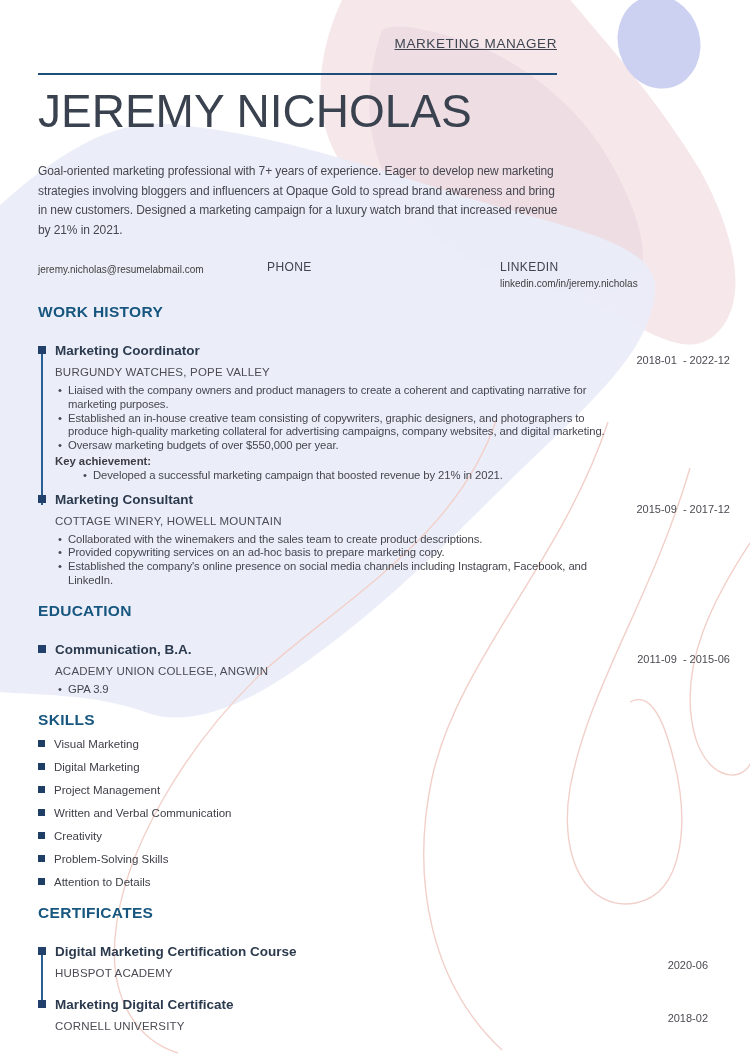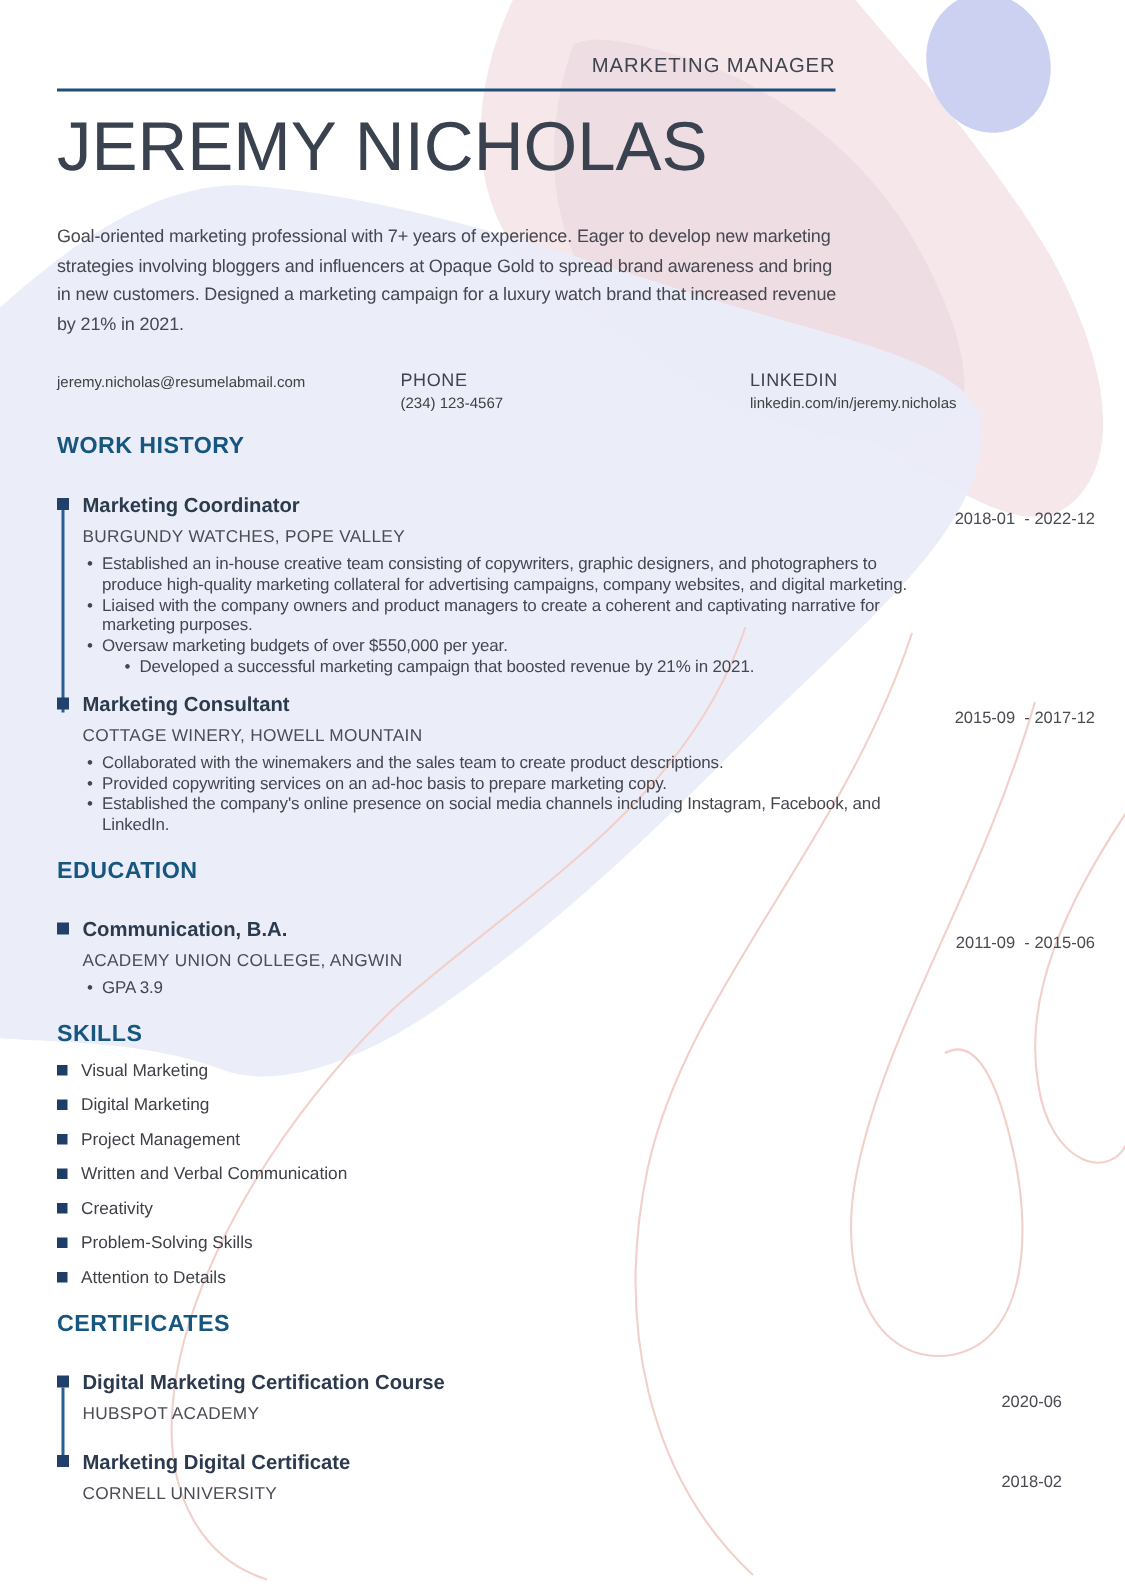--- a/index.html
+++ b/index.html
@@ -8,22 +8,22 @@
     background:#ffffff;
     font-family:"Liberation Sans", sans-serif;
     position:relative; overflow:hidden;
     color:#45464e;
   }
   .bg-svg { position:absolute; left:0; top:0; z-index:0; }
   .page { position:relative; z-index:1; box-sizing:border-box; width:750px; padding:36px 20px 0 38px; }
 
   
   .role-line {
-    width:519px; border-bottom:2px solid #1f4e79; padding-bottom:8px;
-    text-align:right; font-size:13.5px; letter-spacing:.6px; color:#3e4550;
+    width:519px; border-bottom:2px solid #1f4e79; padding-bottom:22px;
+    text-align:right; font-size:13.5px; letter-spacing:.6px; color:#3e4550;text-decoration:underline;
   }
   .name {
     margin-top:13px; font-size:46px; font-weight:normal; color:#3a424f;
     line-height:1; letter-spacing:0; white-space:nowrap;
   }
   .summary {
     margin-top:28px; width:527px; font-size:12px; letter-spacing:-.1px;
     line-height:19.5px; color:#46474f;
   }
 
@@ -86,42 +86,42 @@
   <div class="role-line">MARKETING MANAGER</div>
   <div class="name">JEREMY NICHOLAS</div>
   <div class="summary">Goal-oriented marketing professional with 7+ years of experience. Eager to develop new marketing strategies involving bloggers and influencers at Opaque Gold to spread brand awareness and bring in new customers. Designed a marketing campaign for a luxury watch brand that increased revenue by 21% in 2021.</div>
 
   <div class="contact">
     <div class="contact-col-1">
       <div class="contact-value">jeremy.nicholas@resumelabmail.com</div>
     </div>
     <div class="contact-col-2">
       <div class="contact-label">PHONE</div>
-      <div class="contact-value">(234) 123-4567</div>
     </div>
     <div>
       <div class="contact-label">LINKEDIN</div>
       <div class="contact-value">linkedin.com/in/jeremy.nicholas</div>
     </div>
   </div>
 
   <div class="section-heading">WORK HISTORY</div>
   <div class="entries">
     <div class="tl-line tl-work"></div>
 
     <div class="entry entry-gap">
       <span class="marker"></span>
       <div class="entry-title">Marketing Coordinator</div>
       <div class="entry-date">2018-01  - 2022-12</div>
       <div class="entry-company">BURGUNDY WATCHES, POPE VALLEY</div>
       <ul class="bullets">
+        <li>Liaised with the company owners and product managers to create a coherent and captivating narrative for marketing purposes.</li>
         <li>Established an in-house creative team consisting of copywriters, graphic designers, and photographers to produce high-quality marketing collateral for advertising campaigns, company websites, and digital marketing.</li>
-        <li>Liaised with the company owners and product managers to create a coherent and captivating narrative for marketing purposes.</li>
         <li>Oversaw marketing budgets of over $550,000 per year.</li>
       </ul>
+      <div class="key-label">Key achievement:</div>
       <ul class="bullets no-top">
         <li>Developed a successful marketing campaign that boosted revenue by 21% in 2021.</li>
       </ul>
     </div>
 
     <div class="entry">
       <span class="marker"></span>
       <div class="entry-title">Marketing Consultant</div>
       <div class="entry-date">2015-09  - 2017-12</div>
       <div class="entry-company">COTTAGE WINERY, HOWELL MOUNTAIN</div>

